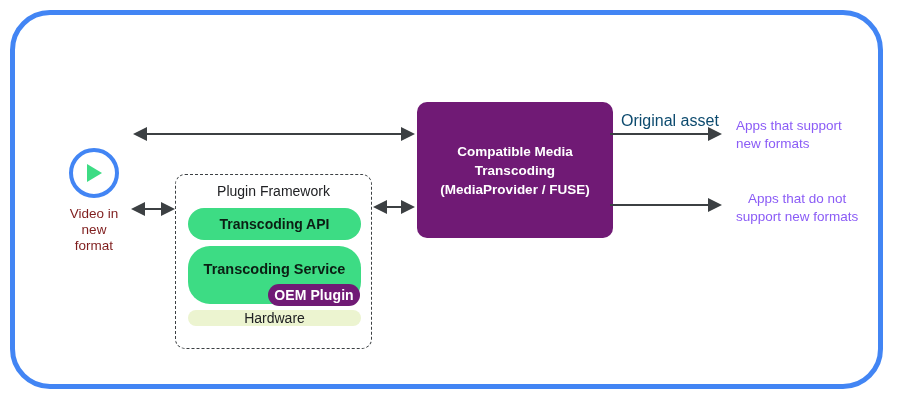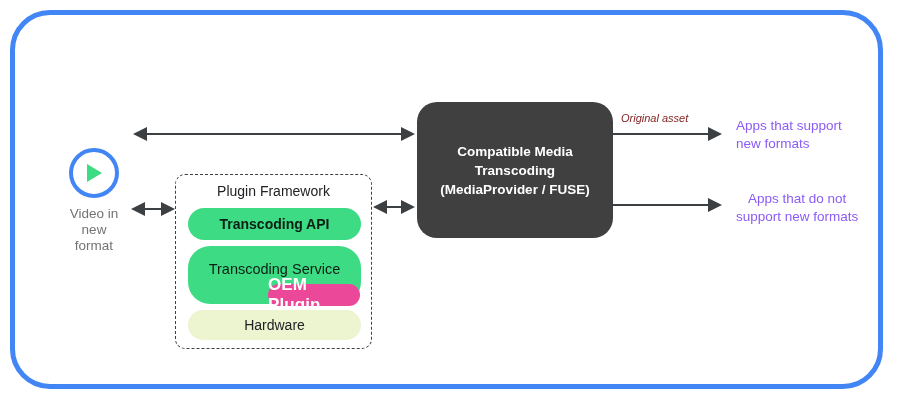--- a/index.html
+++ b/index.html
@@ -48,21 +48,21 @@
     display: flex;
     align-items: center;
     justify-content: center;
     background: #ffffff;
   }
   #play-icon-ring svg { display: block; }
   #video-source-label {
     margin-top: 8px;
     font-size: 13.5px;
     line-height: 16px;
-    color: #737373;
+    color: #7f1d1d;
     white-space: pre-line;
   }
 
   
   #media-framework {
     position: absolute;
     left: 175px;
     top: 174px;
     width: 197px;
     height: 175px;
@@ -95,58 +95,58 @@
     background: #3DDC84;
     font-size: 14px;
     font-weight: bold;
     color: #0b1f14;
   }
   #transcoding-service {
     top: 71px;
     height: 58px;
     background: #3DDC84;
     font-size: 14.5px;
-    font-weight: normal;
+    font-weight: bold;
     color: #0b1f14;
     align-items: flex-start;
     padding-top: 15px;
   }
   #hardware {
     top: 135px;
-    height: 30px;
+    height: 16px;
     background: #ECF4D0;
     font-size: 14px;
     color: #202124;
   }
   #oem-plugin {
     position: absolute;
     left: 92px;
     top: 109px;
     width: 92px;
     height: 22px;
-    background: #ec4899;
+    background: #701a75;
     border-radius: 11px;
     display: flex;
     align-items: center;
     justify-content: center;
-    font-size: 17px;
+    font-size: 14px;
     font-weight: bold;
     color: #ffffff;
     letter-spacing: 0.1px;
   }
 
   
   #cmt-box {
     position: absolute;
     left: 417px;
     top: 102px;
     width: 196px;
     height: 136px;
-    background: #404040;
-    border-radius: 20px;
+    background: #701a75;
+    border-radius: 10px;
     display: flex;
     align-items: center;
     justify-content: center;
     text-align: center;
     color: #ffffff;
     font-size: 13.5px;
     font-weight: bold;
     line-height: 19px;
     white-space: pre-line;
     box-sizing: border-box;
@@ -157,24 +157,23 @@
   .arrow-svg { position: absolute; overflow: visible; }
   #arrow-top        { left: 128px; top: 124px; }
   #arrow-video-fw   { left: 126px; top: 199px; }
   #arrow-fw-cmt     { left: 368px; top: 196px; }
   #arrow-original   { left: 610px; top: 124px; }
   #arrow-transcoded { left: 610px; top: 195px; }
 
   
   .asset-label {
     position: absolute;
-    font-size: 11px;
-    color: #7f1d1d;
+    font-size: 16px;
+    color: #0c4a6e;
     white-space: nowrap;
-    font-style: italic;
   }
   #label-original-asset   { left: 621px; top: 112px; }
   #label-transcoded-asset { left: 621px; top: 216px; }
 
   .apps-label {
     position: absolute;
     font-size: 13.5px;
     line-height: 18px;
     color: #8b5cf6;
     white-space: pre-line;

